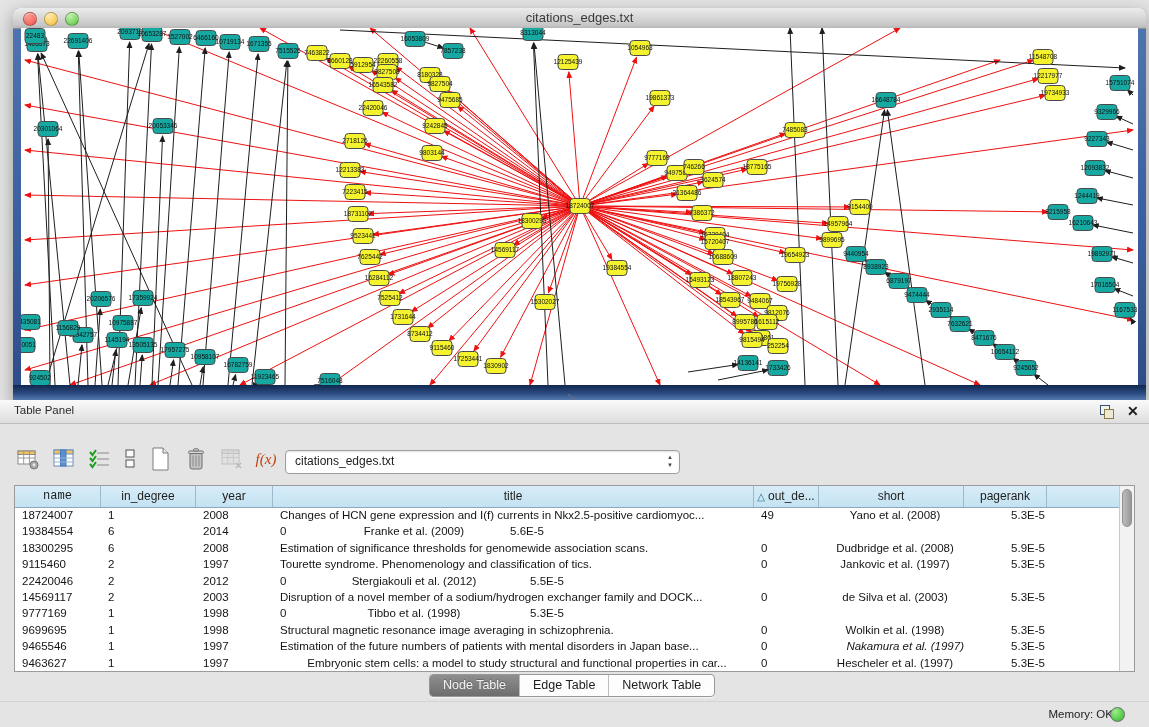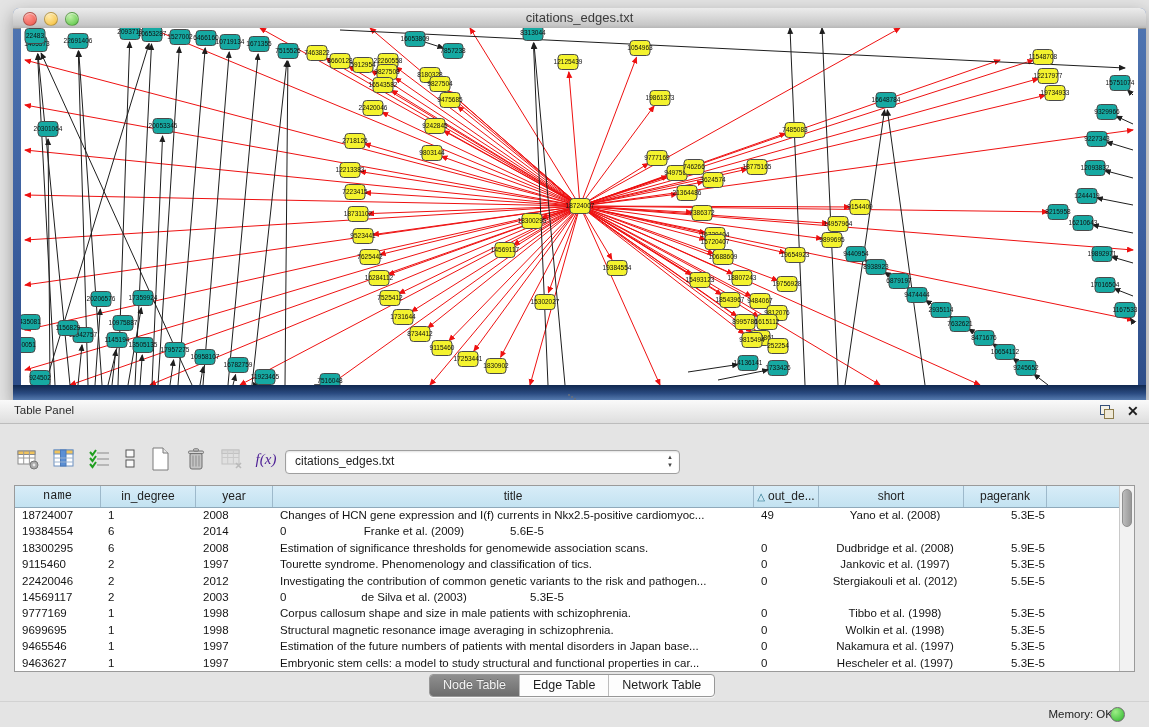--- a/index.html
+++ b/index.html
@@ -43,21 +43,21 @@
 
   .panel-body{position:absolute;left:0;top:424px;width:1149px;height:303px;background:#e4e4e4;}
 
   
   .toolbar{position:absolute;left:0;top:437px;width:1149px;height:44px;}
   .tool{position:absolute;top:8px;width:28px;height:28px;display:flex;align-items:center;justify-content:center;}
   .combo{position:absolute;left:285px;top:13px;width:393px;height:22px;background:#fff;
     border:1px solid #9f9f9f;border-radius:4px;box-shadow:inset 0 1px 2px rgba(0,0,0,.12);}
   .combo-text{position:absolute;left:9px;top:3px;font-size:12px;color:#1d1d1d;}
   .combo-arrows{position:absolute;right:6px;top:2px;font-size:6px;line-height:8px;color:#444;text-align:center;}
-  .fx{font-family:"Liberation Serif",serif;font-style:italic;font-size:15px;color:#4c1d95;}
+  .fx{font-family:"Liberation Serif",serif;font-style:italic;font-size:15px;color:#c2410c;}
 
   
   .table-wrap{position:absolute;left:14px;top:485px;width:1121px;height:187px;
     background:#fff;border:1px solid #9a9a9a;box-sizing:border-box;}
   .thead{position:absolute;left:0;top:0;right:14px;height:21px;display:flex;
     background:linear-gradient(180deg,#d8edf8,#c3e2f1);border-bottom:1px solid #8fa9ba;}
   .th{box-sizing:border-box;height:21px;line-height:21px;font-size:12px;color:#1e1e1e;
     text-align:center;border-right:1px solid #9db9cb;overflow:hidden;white-space:nowrap;}
   .th .sort{color:#1d6d86;margin-right:3px;font-size:10px;}
   .tbody{position:absolute;left:0;top:21px;right:14px;bottom:0;overflow:hidden;}
@@ -830,65 +830,64 @@
         <div class="td" style="width: 77px; text-align: left;">1997</div>
         <div class="td" style="width: 481px; text-align: left;">Tourette syndrome. Phenomenology and classification of tics.</div>
         <div class="td" style="width: 65px; text-align: left;">0</div>
         <div class="td" style="width: 145px; text-align: center;">Jankovic et al. (1997)</div>
         <div class="td" style="width: 83px; text-align: right; padding-right: 2px;">5.3E-5</div>
       </div>
       <div class="tr">
         <div class="td" style="width: 86px; text-align: left;">22420046</div>
         <div class="td" style="width: 95px; text-align: left;">2</div>
         <div class="td" style="width: 77px; text-align: left;">2012</div>
-        <div class="td" style="width: 481px; text-align: left;">Investigating the contribution of common genetic variants to the risk and pathogen...</div>
         <div class="td" style="width: 65px; text-align: left;">0</div>
         <div class="td" style="width: 145px; text-align: center;">Stergiakouli et al. (2012)</div>
         <div class="td" style="width: 83px; text-align: right; padding-right: 2px;">5.5E-5</div>
       </div>
       <div class="tr">
         <div class="td" style="width: 86px; text-align: left;">14569117</div>
         <div class="td" style="width: 95px; text-align: left;">2</div>
         <div class="td" style="width: 77px; text-align: left;">2003</div>
+        <div class="td" style="width: 481px; text-align: left;">Disruption of a novel member of a sodium/hydrogen exchanger family and DOCK...</div>
         <div class="td" style="width: 65px; text-align: left;">0</div>
         <div class="td" style="width: 145px; text-align: center;">de Silva et al. (2003)</div>
         <div class="td" style="width: 83px; text-align: right; padding-right: 2px;">5.3E-5</div>
       </div>
       <div class="tr">
         <div class="td" style="width: 86px; text-align: left;">9777169</div>
         <div class="td" style="width: 95px; text-align: left;">1</div>
         <div class="td" style="width: 77px; text-align: left;">1998</div>
-        <div class="td" style="width: 481px; text-align: left;">Corpus callosum shape and size in male patients with schizophrenia.</div>
         <div class="td" style="width: 65px; text-align: left;">0</div>
         <div class="td" style="width: 145px; text-align: center;">Tibbo et al. (1998)</div>
         <div class="td" style="width: 83px; text-align: right; padding-right: 2px;">5.3E-5</div>
       </div>
       <div class="tr">
         <div class="td" style="width: 86px; text-align: left;">9699695</div>
         <div class="td" style="width: 95px; text-align: left;">1</div>
         <div class="td" style="width: 77px; text-align: left;">1998</div>
         <div class="td" style="width: 481px; text-align: left;">Structural magnetic resonance image averaging in schizophrenia.</div>
         <div class="td" style="width: 65px; text-align: left;">0</div>
         <div class="td" style="width: 145px; text-align: center;">Wolkin et al. (1998)</div>
         <div class="td" style="width: 83px; text-align: right; padding-right: 2px;">5.3E-5</div>
       </div>
       <div class="tr">
         <div class="td" style="width: 86px; text-align: left;">9465546</div>
         <div class="td" style="width: 95px; text-align: left;">1</div>
         <div class="td" style="width: 77px; text-align: left;">1997</div>
         <div class="td" style="width: 481px; text-align: left;">Estimation of the future numbers of patients with mental disorders in Japan base...</div>
         <div class="td" style="width: 65px; text-align: left;">0</div>
-        <div class="td" style="width: 145px; text-align: center;">Nakamura et al. (1997)</div>
+        <div class="td" style="width: 145px; text-align: right; font-style: italic;">Nakamura et al. (1997)</div>
         <div class="td" style="width: 83px; text-align: right; padding-right: 2px;">5.3E-5</div>
       </div>
       <div class="tr">
         <div class="td" style="width: 86px; text-align: left;">9463627</div>
         <div class="td" style="width: 95px; text-align: left;">1</div>
         <div class="td" style="width: 77px; text-align: left;">1997</div>
-        <div class="td" style="width: 481px; text-align: left;">Embryonic stem cells: a model to study structural and functional properties in car...</div>
+        <div class="td" style="width: 481px; text-align: center;">Embryonic stem cells: a model to study structural and functional properties in car...</div>
         <div class="td" style="width: 65px; text-align: left;">0</div>
         <div class="td" style="width: 145px; text-align: center;">Hescheler et al. (1997)</div>
         <div class="td" style="width: 83px; text-align: right; padding-right: 2px;">5.3E-5</div>
       </div>
     </div>
   <div class="vscroll">
     <div class="vthumb"></div>
   </div>
 </div>
 

